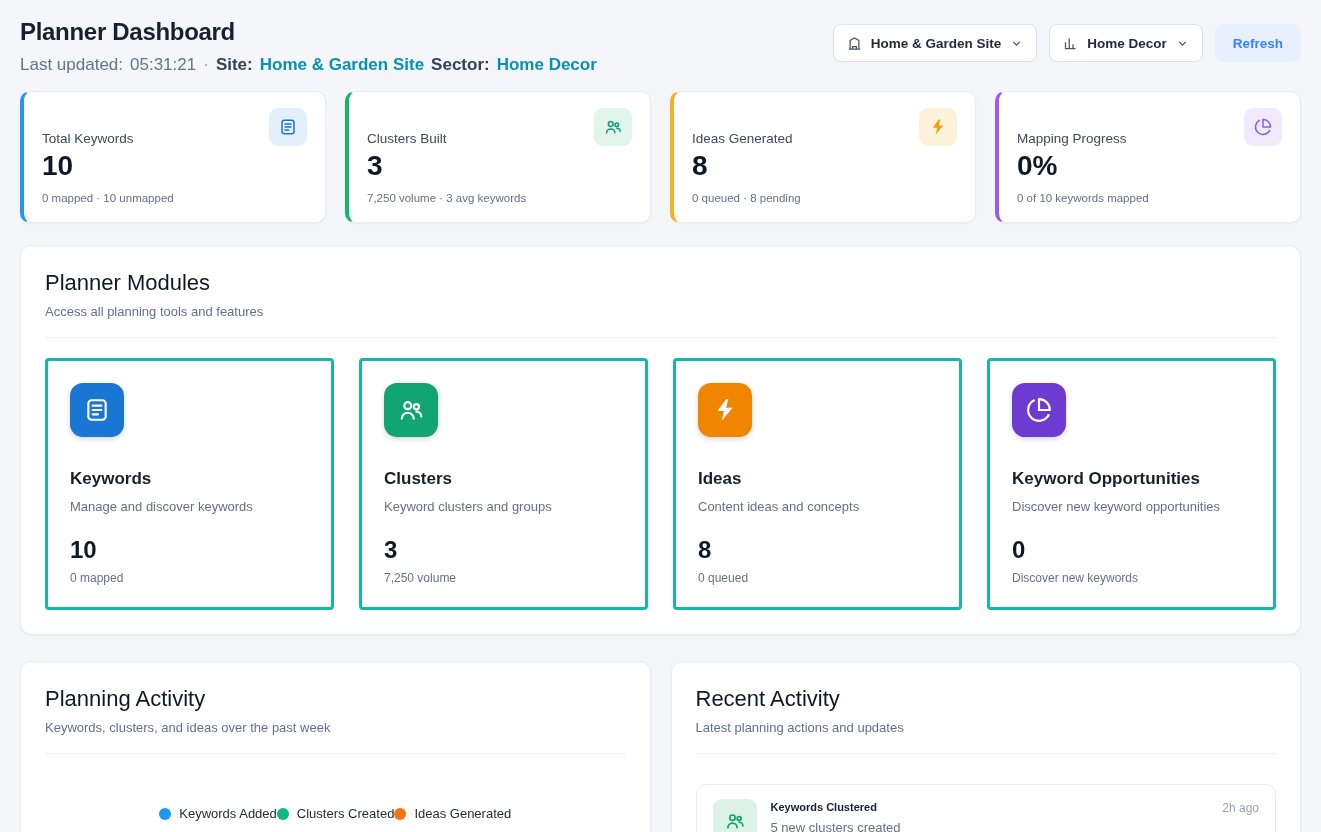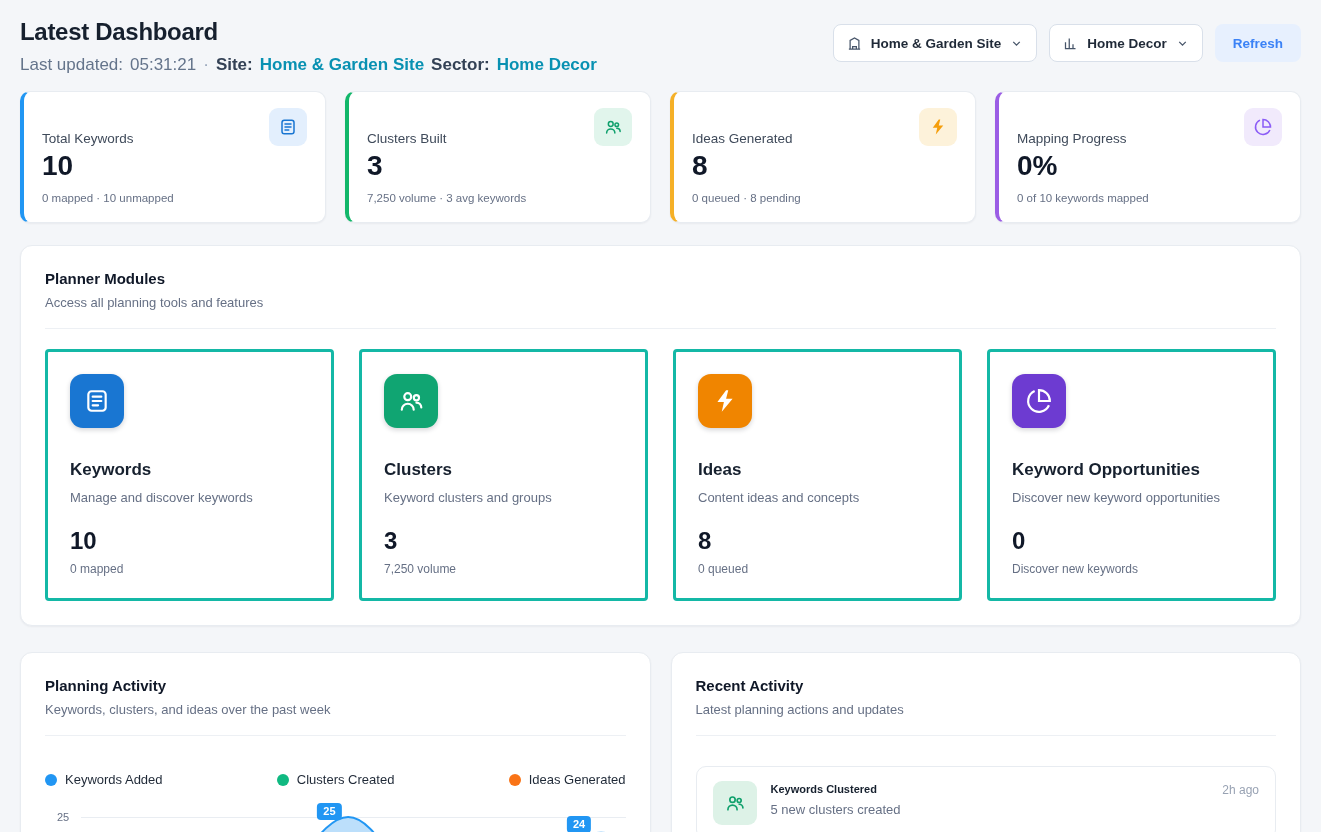--- a/index.html
+++ b/index.html
@@ -52,21 +52,21 @@
   .ic-bg-green  { background:#e1f5ec; color:#0fa06c; }
   .ic-bg-orange { background:#fdf2da; color:#f59e0b; }
   .ic-bg-purple { background:#f1eafc; color:#8b5cf6; }
 
   
   .big-card {
     margin-top:22px; background:#fff; border:1px solid #e8ecf1; border-radius:12px;
     padding:24px; box-shadow:0 1px 2px rgba(16,24,40,.05);
   }
   .card-head { padding-bottom:18px; border-bottom:1px solid #edf0f4; }
-  .section-title { font-size:15px; font-weight:700; color:#101828; }
+  .section-title { font-size:22px; font-weight:400; color:#101828; }
   .section-sub { font-size:13px; color:#667085; margin-top:8px; }
   .modules-grid { margin-top:20px; display:grid; grid-template-columns:repeat(4,1fr); gap:25px; }
   .module-card {
     background:#fff; border:3px solid #14b8a6; border-radius:4px; padding:22px; cursor:pointer;
   }
   .module-icon {
     width:54px; height:54px; border-radius:13px; display:flex; align-items:center; justify-content:center;
     color:#fff; box-shadow:0 2px 5px rgba(16,24,40,.18);
   }
   .sq-blue   { background:#1976d2; }
@@ -77,21 +77,21 @@
   .module-desc { font-size:13px; color:#667085; margin-top:10px; }
   .module-value { font-size:24px; font-weight:800; margin-top:22px; color:#101828; }
   .module-detail { font-size:12px; color:#667085; margin-top:7px; }
 
   
   .bottom { margin-top:26px; display:grid; grid-template-columns:1fr 1fr; gap:20px; }
   .panel {
     background:#fff; border:1px solid #e8ecf1; border-radius:12px; padding:24px;
     box-shadow:0 1px 2px rgba(16,24,40,.05); min-height:320px;
   }
-  .legend { display:flex; justify-content:space-between; margin-top:36px; }
+  .legend { display:flex; justify-content:center; margin-top:52px; }
   .legend-item { display:flex; align-items:center; gap:8px; font-size:13px; color:#1f2937; }
   .dot { width:12px; height:12px; border-radius:50%; }
   .dot-blue { background:#2196f3; } .dot-green { background:#10b981; } .dot-orange { background:#f97316; }
 
   .chart-area { position:relative; margin-top:16px; height:130px; }
   .y-tick { position:absolute; left:12px; top:8px; font-size:11px; color:#667085; }
   .gridline { position:absolute; left:36px; right:0; top:14px; border-top:1px solid #e9edf2; }
   .chart-svg { position:absolute; left:36px; right:0; top:4px; width:calc(100% - 36px); height:126px; }
   .pt-badge {
     position:absolute; transform:translate(-50%,0);
@@ -113,21 +113,21 @@
   .activity-desc { font-size:13px; color:#667085; margin-top:7px; }
   .activity-time { margin-left:auto; font-size:12px; color:#98a2b3; padding-top:2px; }
 </style>
 </head>
 <body>
 
 <div class="page">
 
   <div class="header">
     <div>
-      <div class="page-title">Latest Dashboard</div>
+      <div class="page-title">Planner Dashboard</div>
       <div class="meta">
         <span>Last updated:</span>
         <span>05:31:21</span>
         <span class="sep">·</span>
         <span class="lbl">Site:</span>
         <a>Home &amp; Garden Site</a>
         <span class="lbl">Sector:</span>
         <a>Home Decor</a>
       </div>
     </div>

